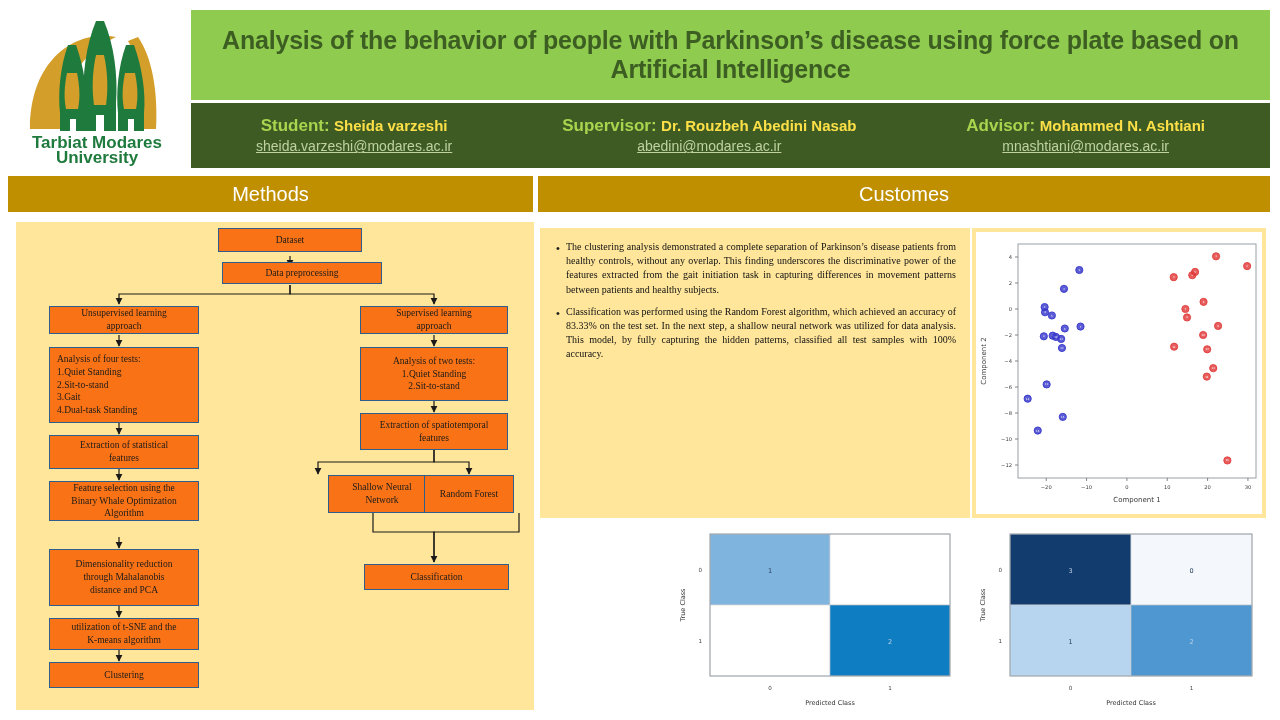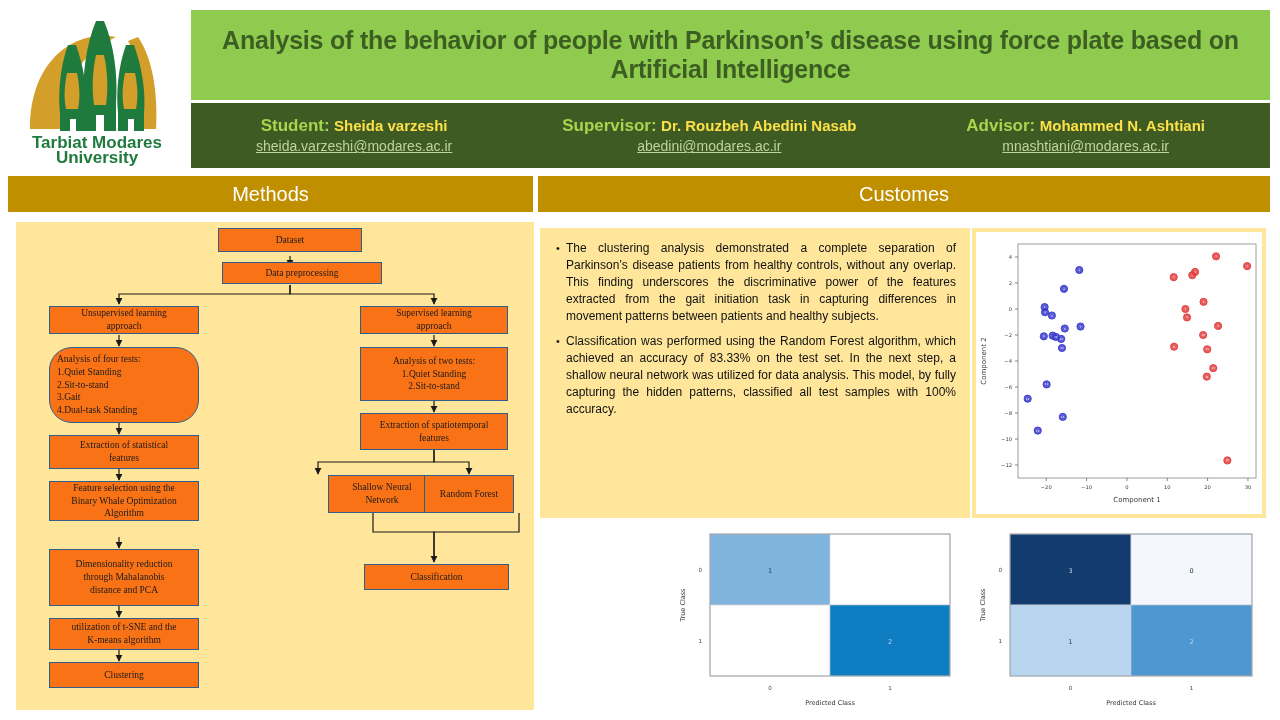--- a/index.html
+++ b/index.html
@@ -75,21 +75,21 @@
   #flow-svg { position: absolute; left:0; top:0; width: 518px; height: 488px; pointer-events:none; }
 
   
   #outcome-list { padding: 12px 14px 10px 10px; }
   .bullet-row { display: flex; margin-bottom: 8px; }
   .bullet-dot {
     width: 16px; flex: 0 0 16px; color: #1a1a1a;
     font-size: 11px; line-height: 1.42; text-align: center; padding-top: 1px;
   }
   .bullet-text {
-    flex: 1; font-family: Liberation Sans, sans-serif; font-size: 12px;
+    flex: 1; font-family: Liberation Serif, serif; font-size: 10px;
     line-height: 1.42; color: #111; text-align: justify;
   }
 
   
   .chart-wrap { position: absolute; inset: 0; }
   svg.chart { display: block; width: 100%; height: 100%; }
   .axlabel { font-family: "DejaVu Sans", sans-serif; font-size: 7px; fill: #3a3a3a; }
   .ticklabel { font-family: "DejaVu Sans", sans-serif; font-size: 5.2px; fill: #3a3a3a; }
   .ptlabel { font-family: "DejaVu Sans", sans-serif; font-size: 2.6px; fill: #ffffff; }
   .cmlabel { font-family: "DejaVu Sans", sans-serif; font-size: 6.5px; fill: #333; }
@@ -193,21 +193,21 @@
           <div class="nlines">Data preprocessing</div>
         </div>
 
       <div class="node" style="left:33px;top:84px;width:150px;height:28px;">
           <div class="nlines">Unsupervised learning<br>approach</div>
         </div>
       <div class="node" style="left:344px;top:84px;width:148px;height:28px;">
           <div class="nlines">Supervised learning<br>approach</div>
         </div>
 
-      <div class="node left-align" style="left:33px;top:125px;width:150px;height:76px;border-radius:23px;">
+      <div class="node left-align" style="left:33px;top:125px;width:150px;height:76px;">
           <div class="nlines">Analysis of four tests:<br>1.Quiet Standing<br>2.Sit-to-stand<br>3.Gait<br>4.Dual-task Standing</div>
         </div>
       <div class="node" style="left:344px;top:125px;width:148px;height:54px;">
           <div class="nlines">Analysis of two tests:<br>1.Quiet Standing<br>2.Sit-to-stand</div>
         </div>
 
       <div class="node" style="left:33px;top:213px;width:150px;height:34px;">
           <div class="nlines">Extraction of statistical<br>features</div>
         </div>
       <div class="node" style="left:344px;top:191px;width:148px;height:37px;">

